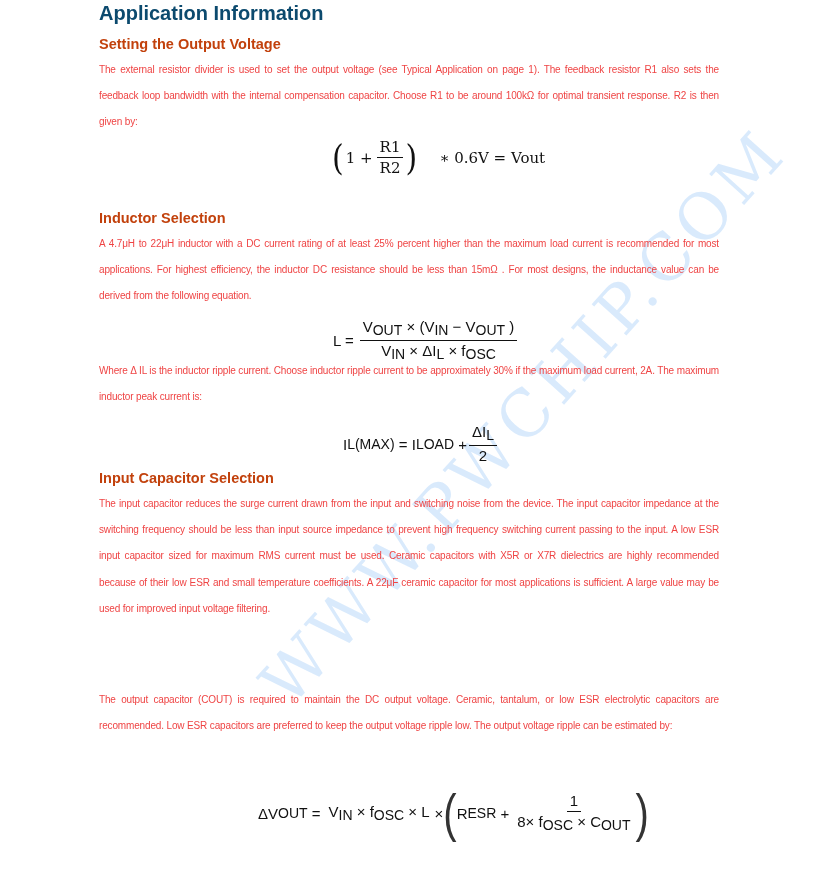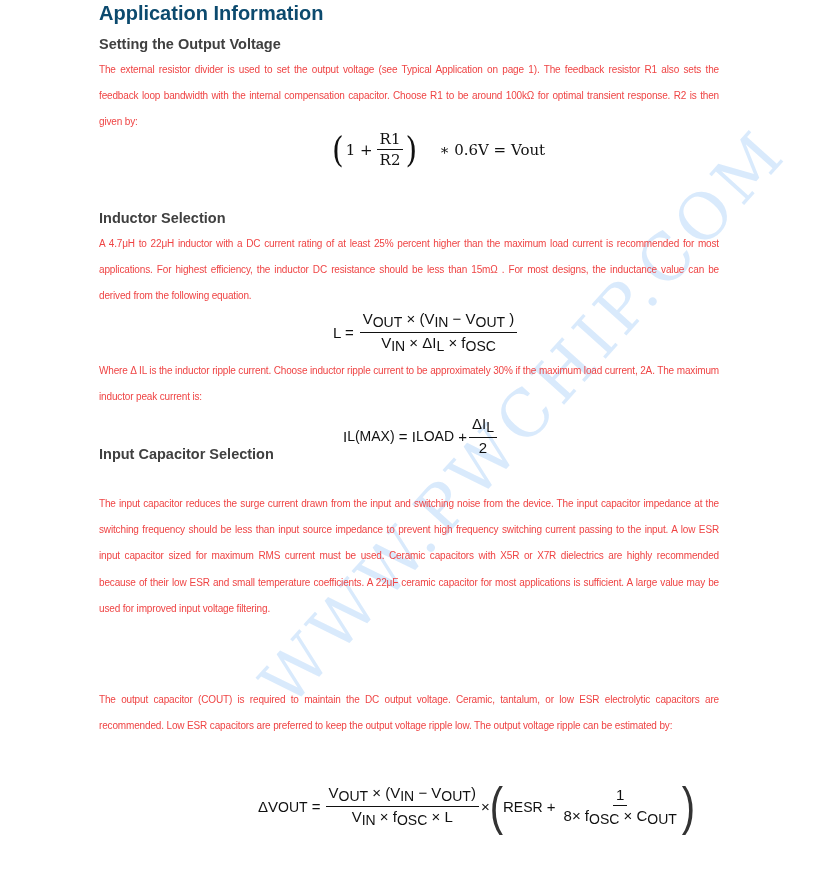--- a/index.html
+++ b/index.html
@@ -1,25 +1,25 @@
 <!DOCTYPE html>
 <html><head>
 <meta charset="utf-8">
 <style>
   html, body { margin: 0; padding: 0; background: #ffffff; }
   body { width: 827px; height: 882px; position: relative; overflow: hidden;
          font-family: "Liberation Sans", sans-serif; color: #1a1a1a; }
   .page { position: absolute; left: 0; top: 0; width: 827px; height: 882px; }
   .h1 { position: absolute; left: 99px; top: 2px; font-size: 20px; font-weight: bold; color: #0c4a6e; }
-  .h2 { position: absolute; left: 99px; font-size: 14.5px; font-weight: bold; color: #404040; }
+  .h2 { position: absolute; left: 99px; font-size: 14.5px; font-weight: bold; color: #c2410c; }
   .para { position: absolute; left: 99px; width: 620px; font-size: 10px; line-height: 26.2px;
           text-align: justify; text-align-last: left; color: #ef4444; letter-spacing: -0.15px; }
   .eq { position: absolute; font-size: 15px; color: #111; white-space: nowrap; display: flex; align-items: center; }
   .serif { font-family: "DejaVu Serif", serif; }
-  .frac { display: inline-flex; flex-direction: column; align-items: center; vertical-align: middle; margin: 4px 2px; }
+  .frac { display: inline-flex; flex-direction: column; align-items: center; vertical-align: middle; margin: 12px 2px; }
   .frac .num { border-bottom: 1px solid #111; padding: 0 3px 1px; line-height: 18px; }
   .frac .den { padding: 1px 3px 0; line-height: 18px; }
   .sub { font-size: 14px; vertical-align: -3px; }
   .paren { font-size: 30px; font-weight: 200; line-height: 1; transform: scaleY(1.2); display: inline-block; }
   .bigparen { font-size: 40px; font-weight: 100; transform: scaleY(1.3); display: inline-block; color: #333; }
   .watermark { position: absolute; left: 150px; top: 380px; transform: rotate(-48deg); transform-origin: center;
                font-family: "DejaVu Serif", serif; font-size: 64px; color: rgba(80, 160, 240, 0.22);
                white-space: nowrap; letter-spacing: 6px; pointer-events: none; }
 </style>
 </head>
@@ -63,31 +63,30 @@
       <span class="sub">L(MAX)</span>
     <span style="white-space:pre;"> = I</span>
       <span class="sub">LOAD</span>
     <span style="white-space:pre;"> +</span>
     <span class="frac">
       <span class="num"><span>ΔI</span><span class="sub">L</span></span>
       <span class="den">2</span>
     </span>
   </div>
 
-  <div class="h2" style="top:446px;">Input Capacitor Selection</div>
+  <div class="h2" style="top:470px;">Input Capacitor Selection</div>
   <div class="para" style="top:491px;">The input capacitor reduces the surge current drawn from the input and switching noise from the device. The input capacitor impedance at the switching frequency should be less than input source impedance to prevent high frequency switching current passing to the input. A low ESR input capacitor sized for maximum RMS current must be used. Ceramic capacitors with X5R or X7R dielectrics are highly recommended because of their low ESR and small temperature coefficients. A 22μF ceramic capacitor for most applications is sufficient. A large value may be used for improved input voltage filtering.</div>
 
   <div class="para" style="top:687px;">The output capacitor (COUT) is required to maintain the DC output voltage. Ceramic, tantalum, or low ESR electrolytic capacitors are recommended. Low ESR capacitors are preferred to keep the output voltage ripple low. The output voltage ripple can be estimated by:</div>
 
   <div class="eq" style="left:258px; top:780px;">
     <span>ΔV</span>
       <span class="sub">OUT</span>
     <span style="white-space:pre; margin-right:3px;"> =</span>
     <span class="frac">
-      <span class="num"><span>V</span><span class="sub">OUT</span><span style="white-space:pre"> × (V</span><span class="sub">IN</span><span style="white-space:pre"> − V</span><span class="sub">OUT</span><span>)</span></span>
       <span class="den"><span>V</span><span class="sub">IN</span><span style="white-space:pre"> × f</span><span class="sub">OSC</span><span style="white-space:pre"> × L</span></span>
     </span>
     <span>×</span>
     <span class="bigparen">(</span>
     <span>R</span>
       <span class="sub">ESR</span>
     <span style="white-space:pre; margin-right:3px;"> +</span>
     <span class="frac">
       <span class="num">1</span>
       <span class="den"><span>8× f</span><span class="sub">OSC</span><span style="white-space:pre"> × C</span><span class="sub">OUT</span></span>

